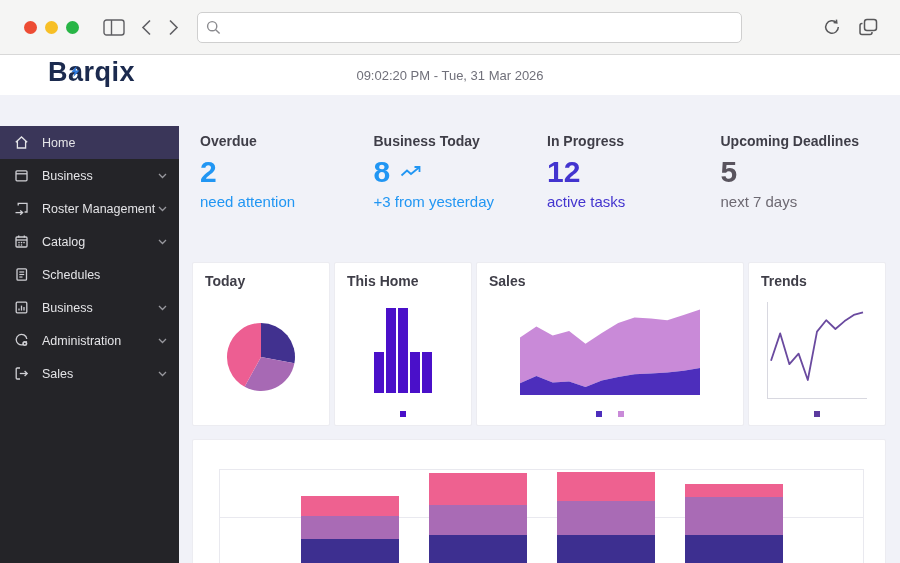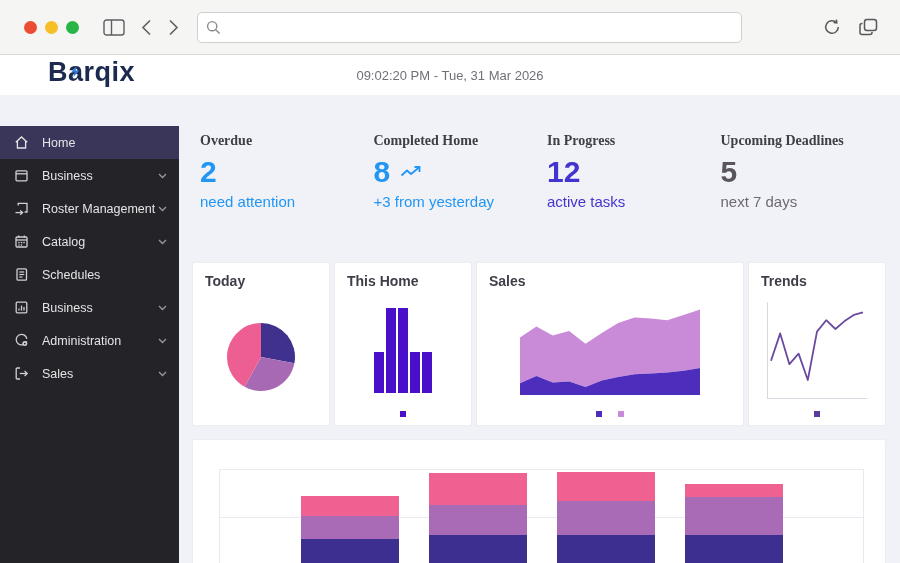--- a/index.html
+++ b/index.html
@@ -28,21 +28,21 @@
   .side-item.active { background:#3a3659; }
   .side-item .s-icon { width:15px; height:15px; display:flex; align-items:center; justify-content:center; }
   .side-item .s-label { margin-left:13px; font-size:12.5px; color:#e4e4e7; }
   .side-item .chev { margin-left:auto; display:flex; }
 
   .main { margin-left:192px; width:694px; }
 
   
   .kpis { display:flex; padding-top:38px; }
   .kpi { width:25%; padding-left:8px; }
-  .kpi-label { font-size:14px; font-weight:bold; color:#3f3e48;font-family:Liberation Serif, serif; }
+  .kpi-label { font-size:14px; font-weight:bold; color:#3f3e48; }
   .kpi-valrow { display:flex; align-items:center; gap:10px; margin-top:8px; }
   .kpi-value { font-size:30px; font-weight:bold; line-height:1; }
   .kpi-sub { font-size:15px; margin-top:6px; }
 
   
   .cards-row { display:flex; gap:4px; margin-top:52px; }
   .card { background:#fff; border:1px solid #ececf1; border-radius:2px; height:164px; display:flex; flex-direction:column; }
   .card.sm { width:138px; } .card.lg { width:268px; }
   .card-title { padding:10px 12px 0; font-size:14px; font-weight:bold; color:#3f3e48; }
   .chart-zone { flex:1; display:flex; align-items:center; justify-content:center; }
@@ -243,21 +243,21 @@
 
     <div class="kpis">
       <div class="kpi">
         <div class="kpi-label">Overdue</div>
         <div class="kpi-valrow">
             <span class="kpi-value" style="color: rgb(33, 150, 243);">2</span>
           </div>
         <div class="kpi-sub" style="color: rgb(33, 150, 243);">need attention</div>
       </div>
       <div class="kpi">
-        <div class="kpi-label">Completed Home</div>
+        <div class="kpi-label">Business Today</div>
         <div class="kpi-valrow">
           <span class="kpi-value" style="color: rgb(33, 150, 243);">8</span>
           <span>
               <svg width="22" height="14" viewBox="0 0 22 14">
                 <polyline points="1.5,10.5 7,5.5 11,9 19,2.5" fill="none" stroke="#2196f3" stroke-width="1.8"></polyline>
                 <polyline points="14.5,2 19.5,2 19.5,7" fill="none" stroke="#2196f3" stroke-width="1.8"></polyline>
               </svg>
             </span>
         </div>
         <div class="kpi-sub" style="color: rgb(33, 150, 243);">+3 from yesterday</div>

